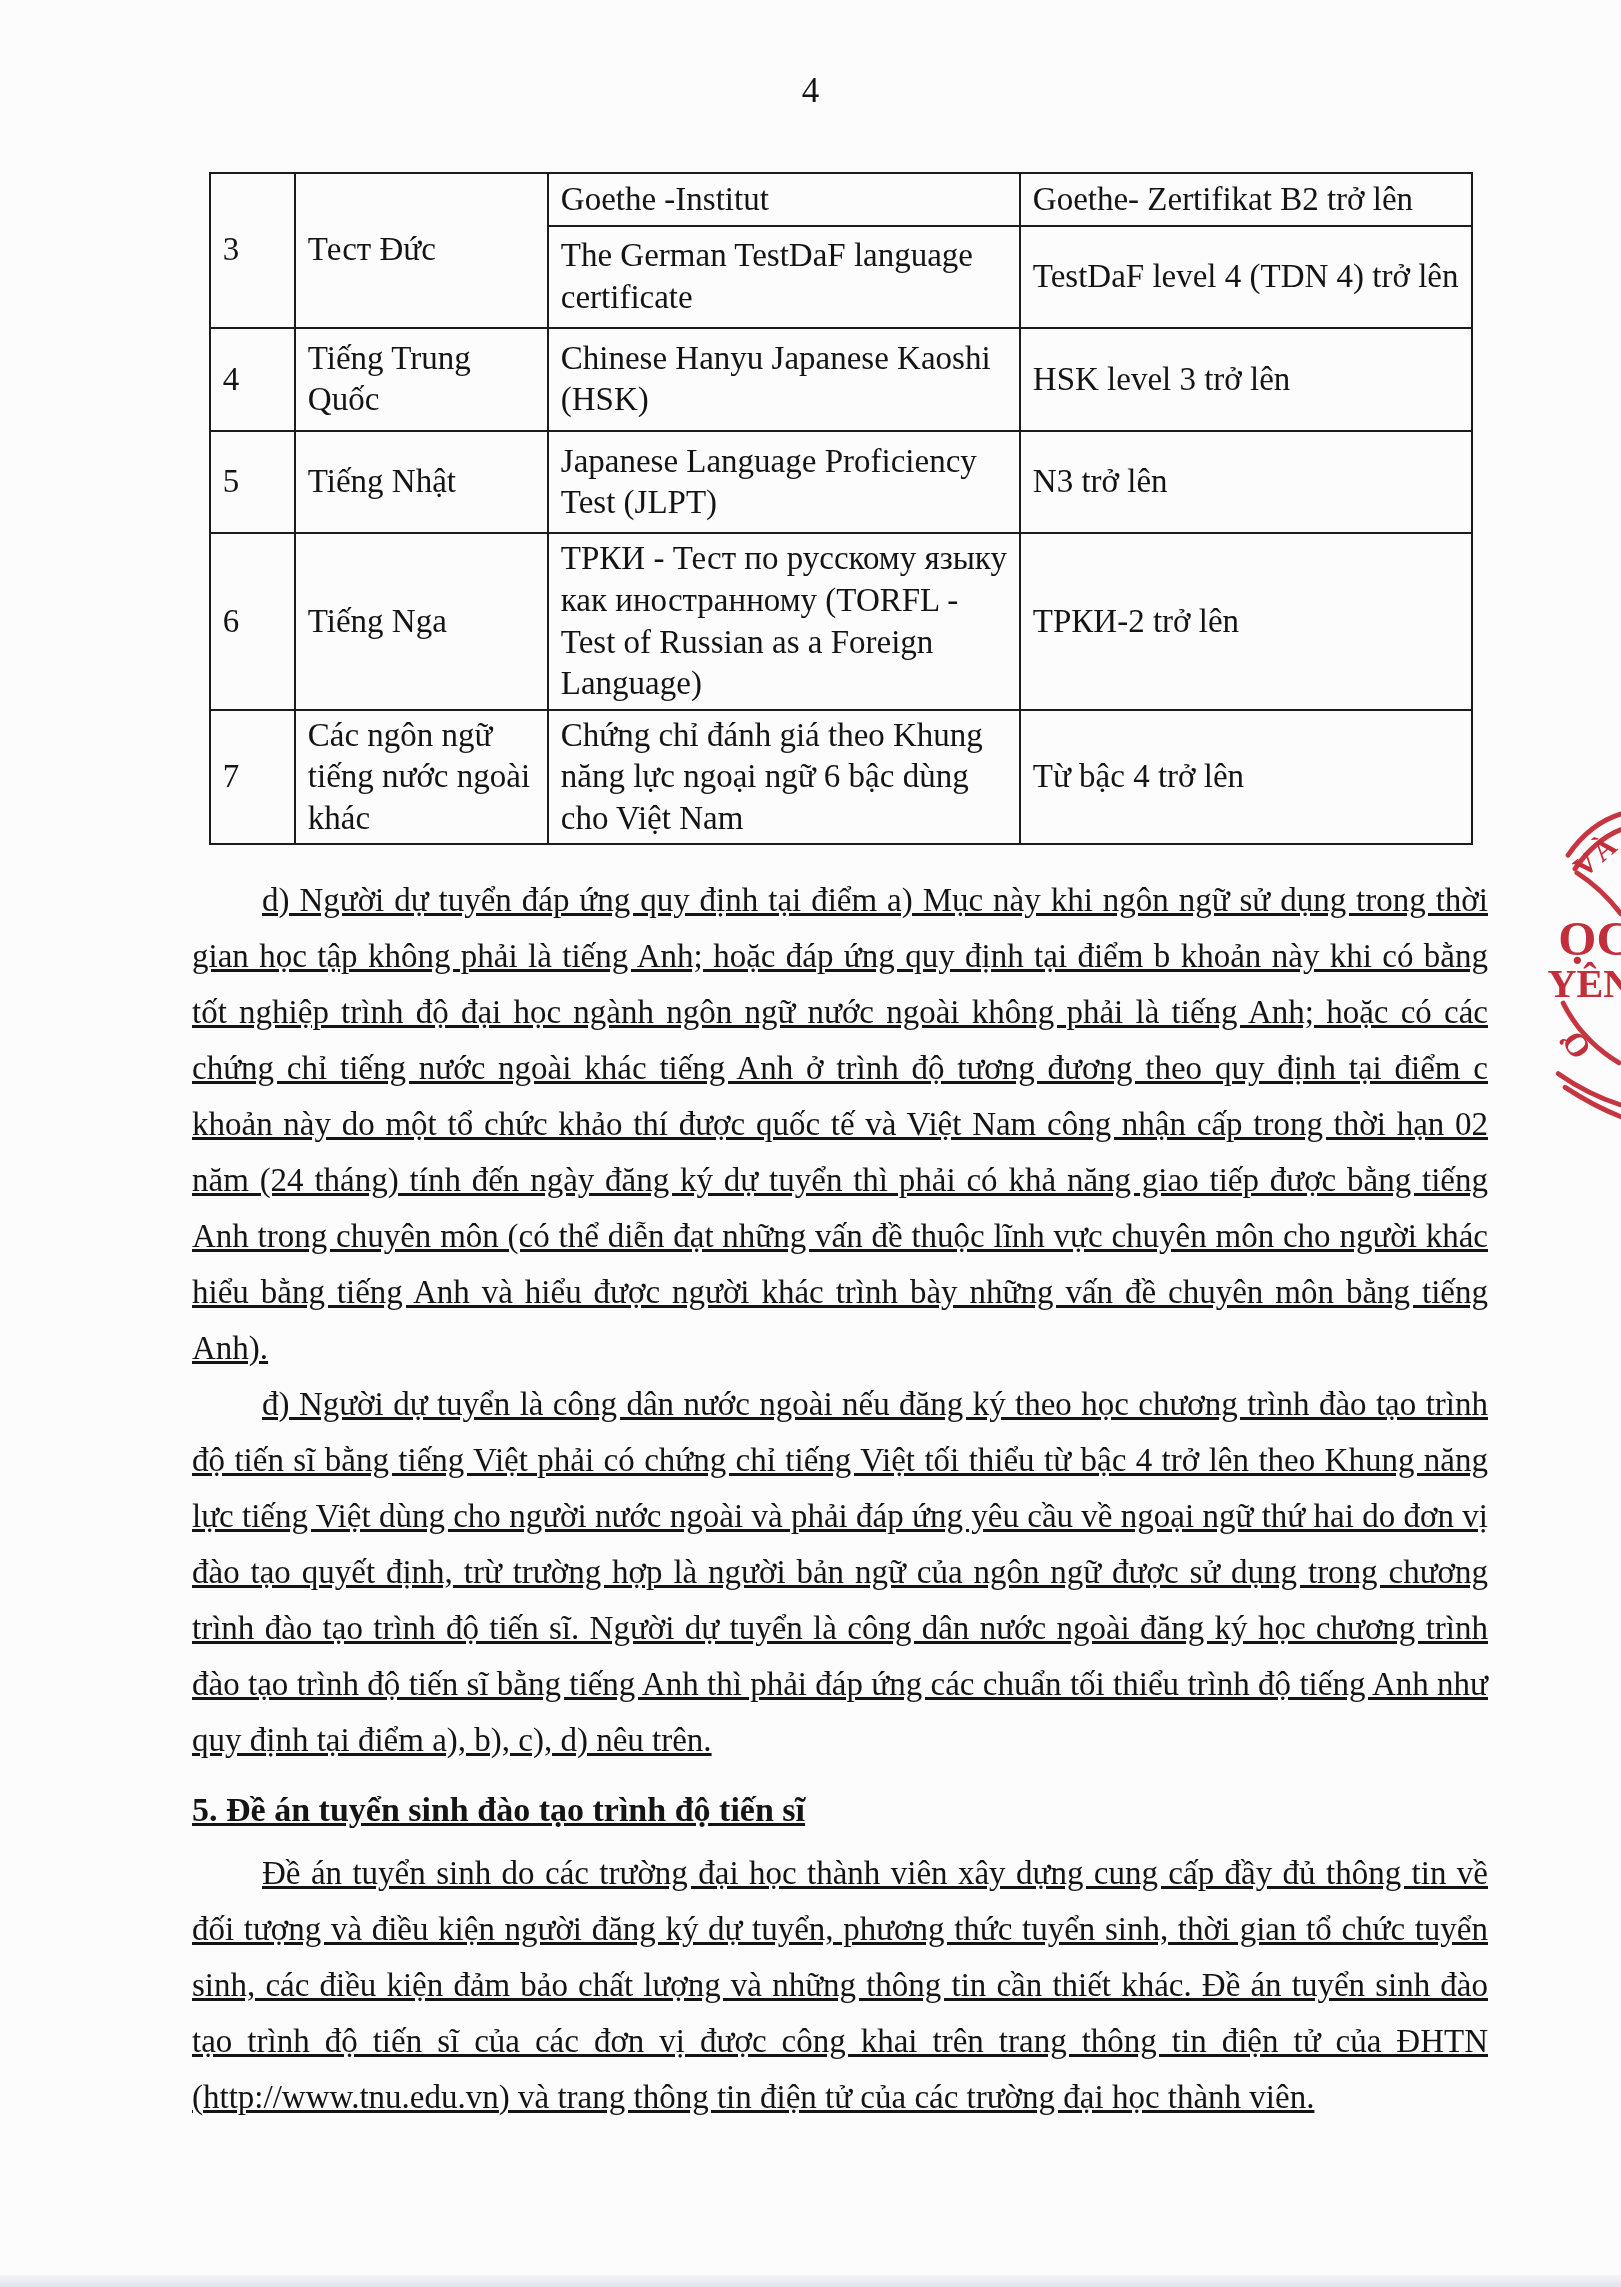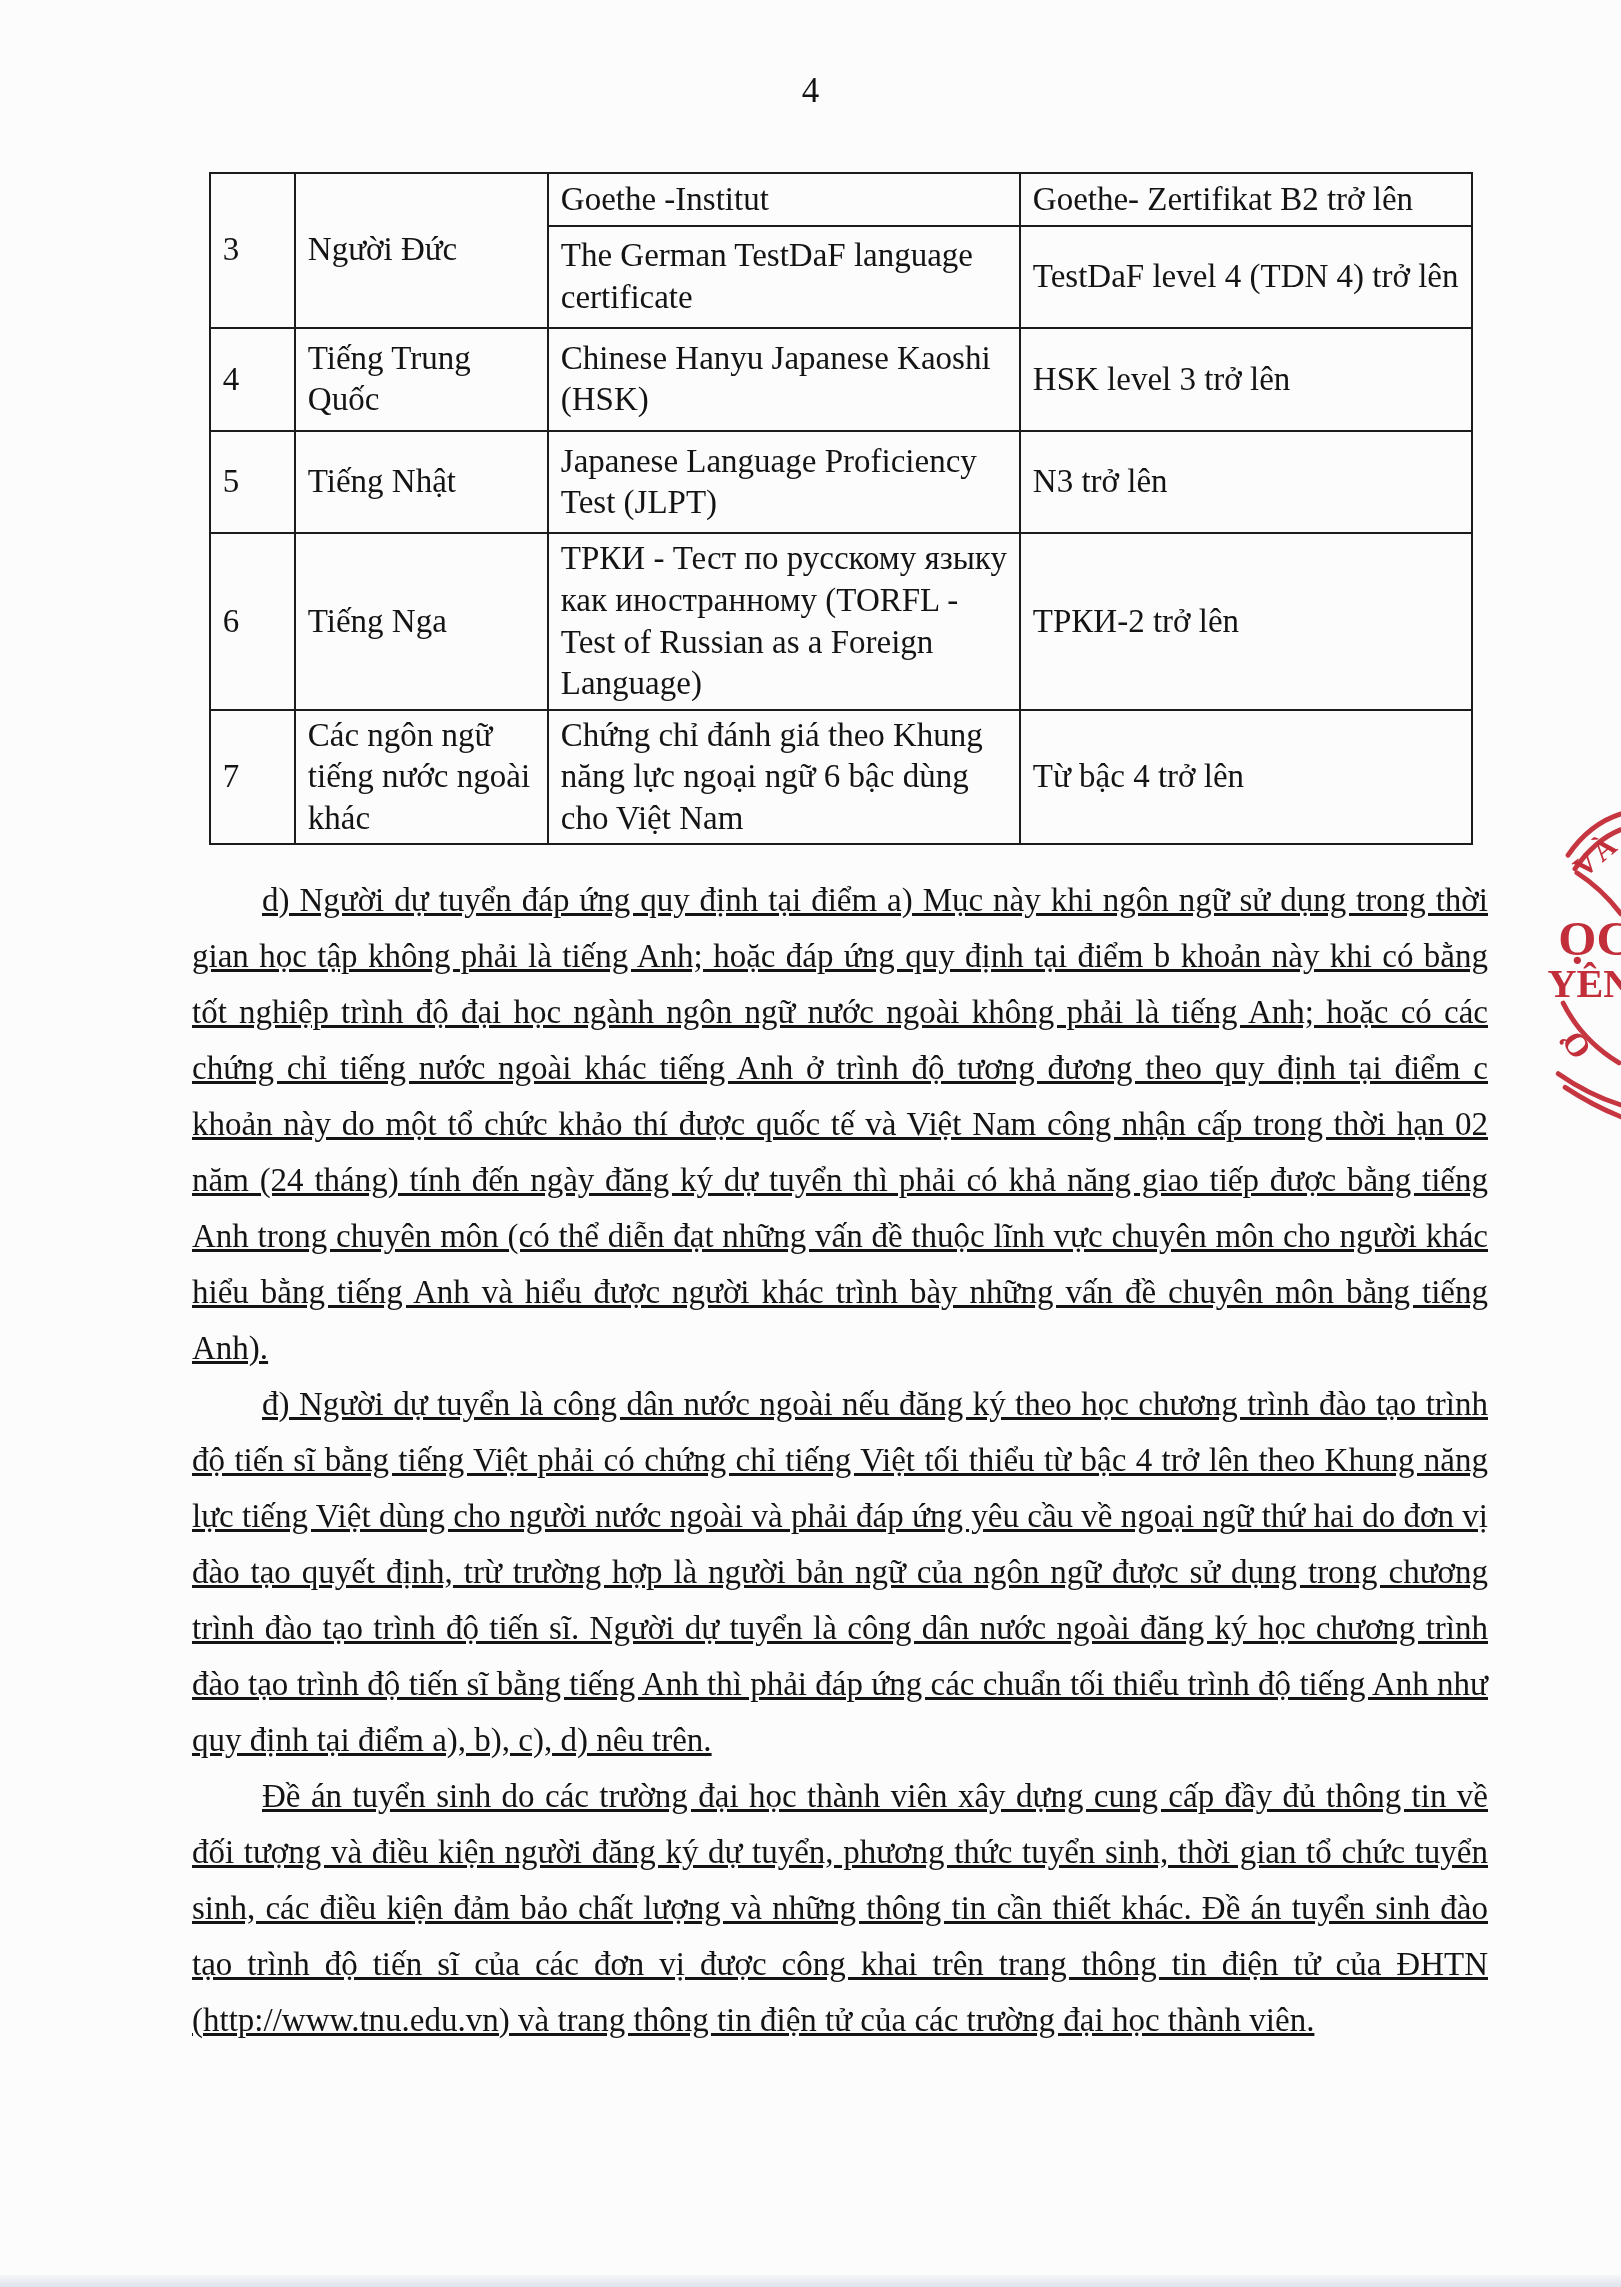--- a/index.html
+++ b/index.html
@@ -104,21 +104,21 @@
 <table class="cert-table">
   <colgroup>
     <col style="width:85px">
     <col style="width:253px">
     <col style="width:472px">
     <col style="width:452px">
   </colgroup>
   <tbody>
     <tr class="h50">
       <td class="c-no" rowspan="2">3</td>
-      <td class="c-lang" rowspan="2">Người Đức</td>
+      <td class="c-lang" rowspan="2">Тест Đức</td>
       <td class="c-cert">Goethe -Institut</td>
       <td class="c-level">Goethe- Zertifikat B2 trở lên</td>
     </tr>
     <tr class="h100">
       <td class="c-cert">The German TestDaF language certificate</td>
       <td class="c-level v-top">TestDaF level 4 (TDN 4) trở lên</td>
     </tr>
     <tr class="h102">
       <td class="c-no">4</td>
       <td class="c-lang">Tiếng Trung Quốc</td>
@@ -142,20 +142,21 @@
       <td class="c-lang">Các ngôn ngữ tiếng nước ngoài khác</td>
       <td class="c-cert">Chứng chỉ đánh giá theo Khung năng lực ngoại ngữ 6 bậc dùng cho Việt Nam</td>
       <td class="c-level v-top">Từ bậc 4 trở lên</td>
     </tr>
   </tbody>
 </table>
 
 <div class="content">
   <p class="para">d) Người dự tuyển đáp ứng quy định tại điểm a) Mục này khi ngôn ngữ sử dụng trong thời gian học tập không phải là tiếng Anh; hoặc đáp ứng quy định tại điểm b khoản này khi có bằng tốt nghiệp trình độ đại học ngành ngôn ngữ nước ngoài không phải là tiếng Anh; hoặc có các chứng chỉ tiếng nước ngoài khác tiếng Anh ở trình độ tương đương theo quy định tại điểm c khoản này do một tổ chức khảo thí được quốc tế và Việt Nam công nhận cấp trong thời hạn 02 năm (24 tháng) tính đến ngày đăng ký dự tuyển thì phải có khả năng giao tiếp được bằng tiếng Anh trong chuyên môn (có thể diễn đạt những vấn đề thuộc lĩnh vực chuyên môn cho người khác hiểu bằng tiếng Anh và hiểu được người khác trình bày những vấn đề chuyên môn bằng tiếng Anh).</p>
   <p class="para">đ) Người dự tuyển là công dân nước ngoài nếu đăng ký theo học chương trình đào tạo trình độ tiến sĩ bằng tiếng Việt phải có chứng chỉ tiếng Việt tối thiểu từ bậc 4 trở lên theo Khung năng lực tiếng Việt dùng cho người nước ngoài và phải đáp ứng yêu cầu về ngoại ngữ thứ hai do đơn vị đào tạo quyết định, trừ trường hợp là người bản ngữ của ngôn ngữ được sử dụng trong chương trình đào tạo trình độ tiến sĩ. Người dự tuyển là công dân nước ngoài đăng ký học chương trình đào tạo trình độ tiến sĩ bằng tiếng Anh thì phải đáp ứng các chuẩn tối thiểu trình độ tiếng Anh như quy định tại điểm a), b), c), d) nêu trên.</p>
+  <h2 class="heading">5. Đề án tuyển sinh đào tạo trình độ tiến sĩ</h2>
   <p class="para"><span>Đề án tuyển sinh do các trường đại học thành viên xây dựng cung cấp đầy đủ thông tin về đối tượng và điều kiện người đăng ký dự tuyển, phương thức tuyển sinh, thời gian tổ chức tuyển sinh, các điều kiện đảm bảo chất lượng và những thông tin cần thiết khác. Đề án tuyển sinh đào tạo trình độ tiến sĩ của các đơn vị được công khai trên trang thông tin điện tử của ĐHTN (</span><span class="url">http://www.tnu.edu.vn</span><span>) và trang thông tin điện tử của các trường đại học thành viên.</span></p>
 </div>
 
 <svg class="stamp" viewBox="0 0 100 420" xmlns="http://www.w3.org/2000/svg">
   <path d="M 46 104 Q 68 72 100 62"></path>
   <path d="M 53 118 Q 74 88 100 78"></path>
   <text transform="translate(62,128) rotate(-40)" font-size="30" letter-spacing="3">VÀ</text>
   <path d="M 55 122 Q 80 138 100 164"></path>
   <text x="36" y="206" font-size="50">ỌC</text>
   <text x="25" y="249" font-size="41">YÊN</text>

